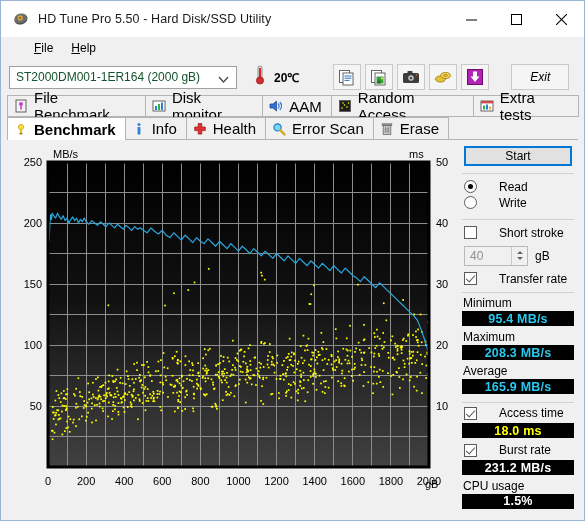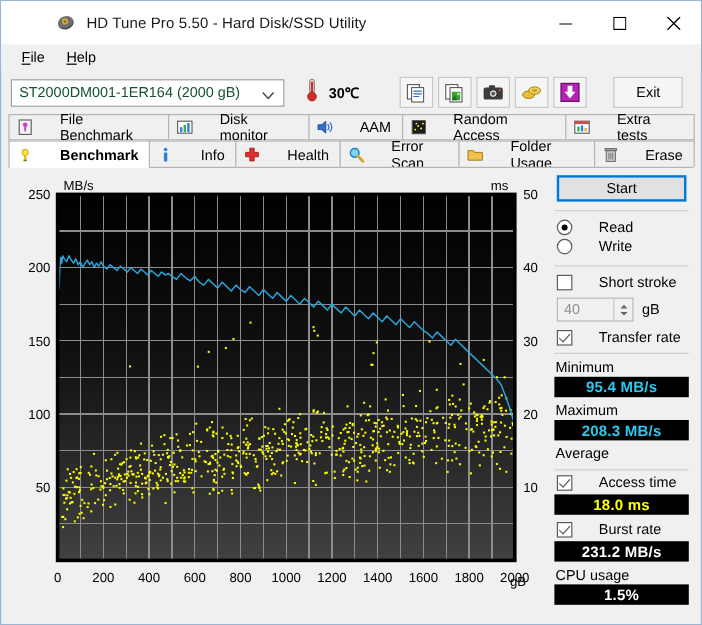--- a/index.html
+++ b/index.html
@@ -12,55 +12,55 @@
   #win{
     position:absolute;left:0;top:0;width:585px;height:521px;
     background:#f0f0f0;
     border:1px solid #9ab6d4;
     box-sizing:border-box;
     display:flex;flex-direction:column;
   }
   
   #titlebar{
     height:36px;background:#ffffff;display:flex;align-items:center;
-    flex:0 0 auto;position:relative;padding-left:34px;
+    flex:0 0 auto;position:relative;
   }
   #appicon{width:16px;height:16px;margin-left:12px;margin-right:9px;position:relative;flex:0 0 auto;}
   #titletext{font-size:12.5px;color:#1a1a1a;letter-spacing:.1px;}
   #wbtns{position:absolute;right:0;top:0;height:36px;display:flex;}
   .wbtn{width:45px;height:36px;display:flex;align-items:center;justify-content:center;color:#000;}
   
-  #menubar{height:22px;background:#f0f0f0;display:flex;align-items:center;flex:0 0 auto;padding-left:8px;}
+  #menubar{height:22px;background:#f0f0f0;display:flex;align-items:center;flex:0 0 auto;padding-left:24px;}
   .menuitem{font-size:12px;color:#000;padding:3px 9px;}
   .menuitem u{text-decoration:underline;}
   
   #toolbar{height:36px;flex:0 0 auto;display:flex;align-items:center;padding:0 8px;gap:0;}
   #drivesel{
     width:228px;height:23px;background:#fff;border:1px solid #a0a0a0;
     display:flex;align-items:center;font-size:12px;color:#14532d;
     padding-left:6px;box-sizing:border-box;position:relative;
   }
   #drivesel .chev{position:absolute;right:7px;top:6px;}
   #tempwrap{display:flex;align-items:center;margin-left:16px;gap:7px;}
   #tempval{font-size:12px;font-weight:bold;color:#000;}
   #iconbtns{display:flex;margin-left:34px;gap:4px;}
   .tbtn{
     width:28px;height:26px;border:1px solid #c9c9c9;background:#f5f5f5;
     display:flex;align-items:center;justify-content:center;box-sizing:border-box;
   }
   #exitbtn{
     margin-left:22px;width:58px;height:26px;border:1px solid #c9c9c9;background:#f5f5f5;
-    display:flex;align-items:center;justify-content:center;font-size:12px;color:#000;box-sizing:border-box;
+    display:flex;align-items:center;justify-content:center;font-size:12px;color:#000;box-sizing:border-box;font-style:italic;
   }
   
   #tabarea{flex:0 0 auto;padding:0 6px;position:relative;}
   .tabrow{display:flex;height:22px;position:relative;}
   .tab{
-    display:flex;align-items:center;gap:22px;
-    font-size:12px;color:#000;
+    display:flex;align-items:center;gap:6px;
+    font-size:15px;color:#000;
     border:1px solid #b4b4b4;border-bottom:none;
     background:#f0f0f0;
     padding:0 9px 0 6px;box-sizing:border-box;height:22px;
     margin-right:-1px;position:relative;
   }
   .tab.active{background:#ffffff;border-color:#b4b4b4;z-index:5;height:23px;font-weight:bold;}
   .tab .ti{width:14px;height:14px;display:inline-block;position:relative;flex:0 0 auto;}
   #tabrow1 .tab{border-bottom:1px solid #b4b4b4;}
   #tabrow2{margin-top:0;}
   
@@ -168,21 +168,21 @@
     </div>
 
     <div id="tempwrap">
       <span>
         <svg width="14" height="22" viewBox="0 0 14 22">
           <rect x="5" y="2" width="4" height="12" rx="2" fill="#e8e8e8" stroke="#777" stroke-width="0.8"></rect>
           <rect x="6" y="4" width="2" height="10" fill="#d42b2b"></rect>
           <circle cx="7" cy="16.5" r="3.6" fill="#d42b2b" stroke="#8a1a1a" stroke-width="0.7"></circle>
         </svg>
       </span>
-      <span id="tempval">30℃</span>
+      <span id="tempval">20℃</span>
     </div>
 
     <div id="iconbtns">
       <div class="tbtn">
         <svg width="18" height="18" viewBox="0 0 18 18">
           <rect x="1.5" y="2.5" width="10" height="12" fill="#fff" stroke="#555" stroke-width="0.9"></rect>
           <rect x="5" y="5" width="10" height="12" fill="#fff" stroke="#555" stroke-width="0.9"></rect>
           <line x1="6.5" y1="8" x2="13.5" y2="8" stroke="#2a6fc0" stroke-width="1"></line>
           <line x1="6.5" y1="10.2" x2="13.5" y2="10.2" stroke="#2a6fc0" stroke-width="1"></line>
           <line x1="6.5" y1="12.4" x2="11.5" y2="12.4" stroke="#2a6fc0" stroke-width="1"></line>
@@ -315,28 +315,20 @@
         <span>Health</span>
       </div>
       <div class="tab">
         <span class="ti">
           <svg width="14" height="14" viewBox="0 0 14 14">
             <circle cx="5.6" cy="5.4" r="3.6" fill="#7fd4f2" stroke="#1c7fc0" stroke-width="1.2"></circle>
             <line x1="8.3" y1="8.2" x2="12.4" y2="12.4" stroke="#d4a820" stroke-width="2.4" stroke-linecap="round"></line>
           </svg>
         </span>
         <span>Error Scan</span>
-      </div>
-      <div class="tab">
-        <span class="ti">
-          <svg width="14" height="14" viewBox="0 0 14 14">
-            <path d="M1,3.5 L5.5,3.5 L6.6,5 L13,5 L13,11.5 L1,11.5 Z" fill="#f0c050" stroke="#a07818" stroke-width="0.8"></path>
-          </svg>
-        </span>
-        <span>Folder Usage</span>
       </div>
       <div class="tab">
         <span class="ti">
           <svg width="14" height="14" viewBox="0 0 14 14">
             <rect x="3.2" y="3.5" width="7.6" height="9" fill="#c8c8c8" stroke="#666" stroke-width="0.8"></rect>
             <rect x="2.2" y="1.8" width="9.6" height="1.8" fill="#9a9a9a" stroke="#666" stroke-width="0.7"></rect>
             <line x1="5.4" y1="5.4" x2="5.4" y2="10.8" stroke="#777" stroke-width="0.8"></line>
             <line x1="7" y1="5.4" x2="7" y2="10.8" stroke="#777" stroke-width="0.8"></line>
             <line x1="8.6" y1="5.4" x2="8.6" y2="10.8" stroke="#777" stroke-width="0.8"></line>
           </svg>
@@ -1249,20 +1241,21 @@
 
       <div class="sep" style="margin:4px 2px 2px 2px;"></div>
 
       <div class="lbl">Minimum</div>
       <div class="valbox v-cyan">95.4 MB/s</div>
 
       <div class="lbl">Maximum</div>
       <div class="valbox v-cyan">208.3 MB/s</div>
 
       <div class="lbl">Average</div>
+      <div class="valbox v-cyan">165.9 MB/s</div>
 
       <div class="sep" style="margin:6px 2px 3px 2px;"></div>
 
       <div class="optrow">
         <span class="cbx on"></span>
         <span>Access time</span>
       </div>
       <div class="valbox v-yellow">18.0 ms</div>
 
       <div class="optrow" style="margin-top:3px;">

